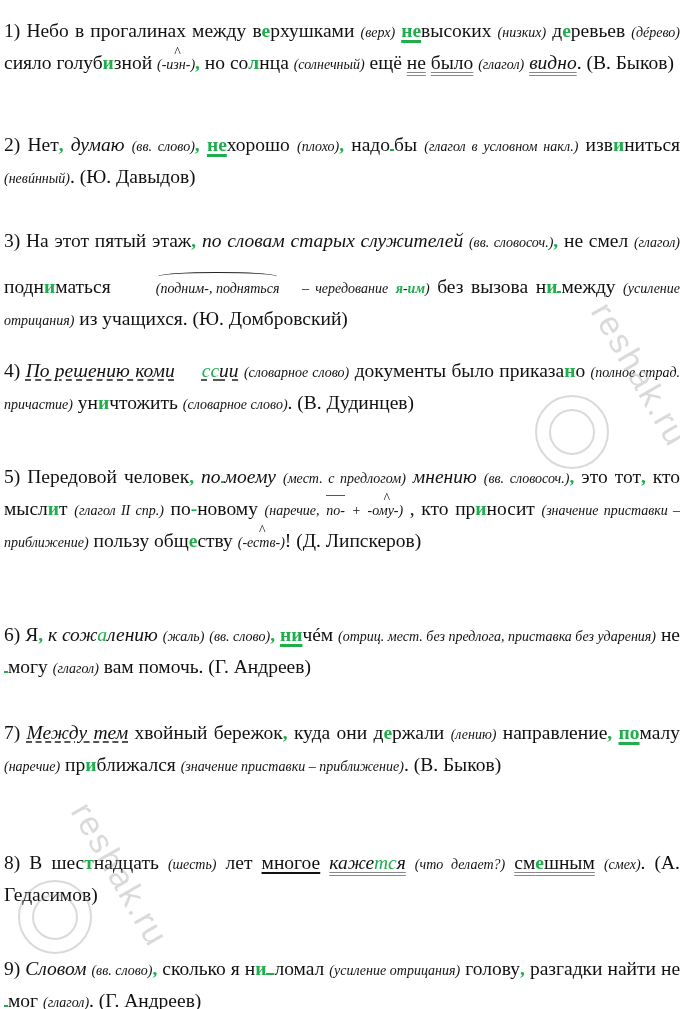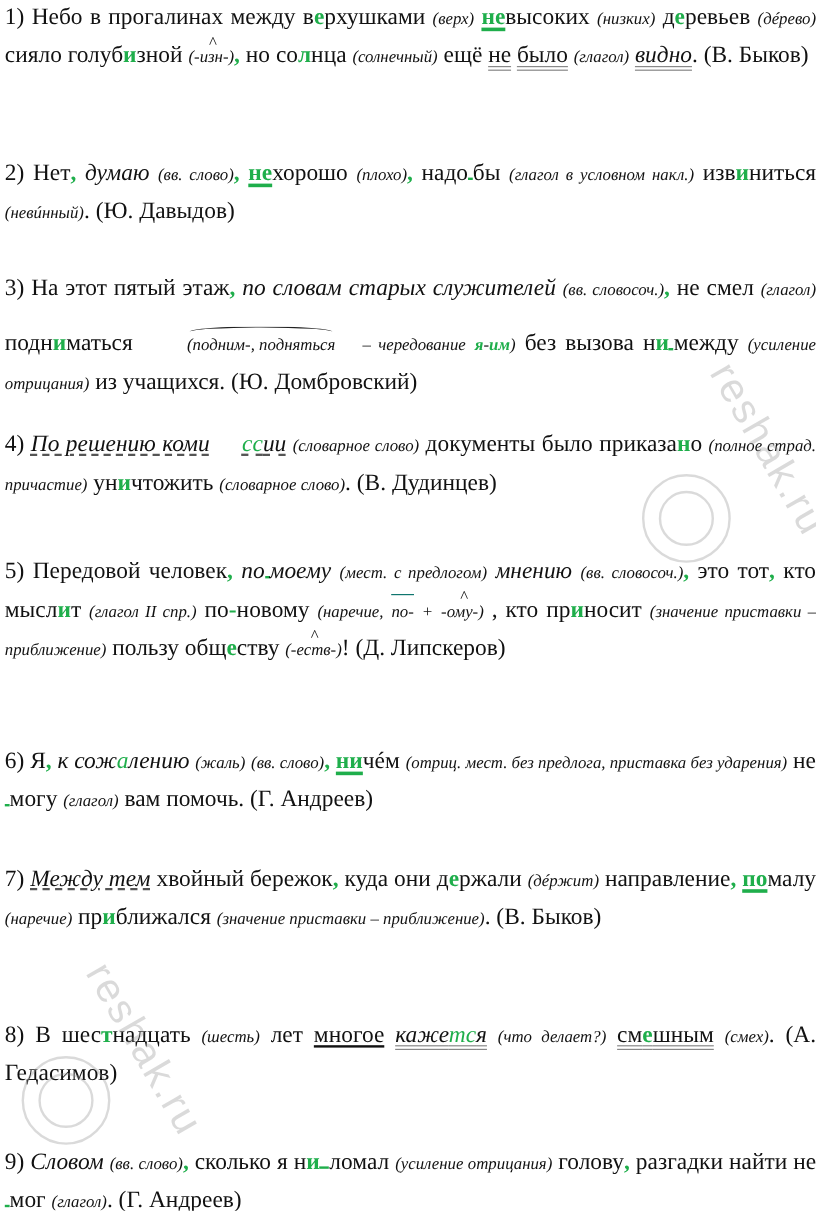--- a/index.html
+++ b/index.html
@@ -25,21 +25,21 @@
   .prefix { position:relative; display:inline-block; border-top:1px solid #0f766e; }
   .wm { position:absolute; border:2px solid rgba(150,150,150,0.35); border-radius:50%; }
   .wmtext { position:absolute; color:rgba(150,150,150,0.35); font-family:"Liberation Sans", sans-serif;
          font-size:34px; transform:rotate(60deg); letter-spacing:2px; }
 </style>
 </head>
 <body>
 
 <div class="doc">
 
-  <div class="item" style="top:0px;">
+  <div class="item" style="top:16px;">
     <span>1)</span>
     <span>Небо в прогалинах между в</span><span class="g">е</span><span>рхушками</span>
     <span class="s">(верх)</span>
     <span class="g ul-g">не</span><span>высоких</span>
     <span class="s">(низких)</span>
     <span>д</span><span class="g">е</span><span>ревьев</span>
     <span class="s">(дéрево)</span>
     <span>сияло голуб</span><span class="g">и</span><span>зной</span>
     <span class="s suffix">(-изн-)</span><span class="gc">,</span>
     <span>но со</span><span class="g">л</span><span>нца</span>
@@ -124,21 +124,21 @@
     <span>не</span><span class="gap"></span><span>могу</span>
     <span class="s">(глагол)</span>
     <span>вам помочь. (Г. Андреев)</span>
   </div>
 
   <div class="item" style="top:718px;">
     <span>7)</span>
     <span class="i ul-dash">Между тем</span>
     <span>хвойный бережок</span><span class="gc">,</span>
     <span>куда они д</span><span class="g">е</span><span>ржали</span>
-    <span class="s">(дéржит)</span>
+    <span class="s">(лению)</span>
     <span>направление</span><span class="gc">,</span>
     <span class="g ul-g">по</span><span>малу</span>
     <span class="s">(наречие)</span>
     <span>пр</span><span class="g">и</span><span>ближался</span>
     <span class="s">(значение приставки – приближение)</span><span>. (В. Быков)</span>
   </div>
 
   <div class="item" style="top:848px;">
     <span>8)</span>
     <span>В шес</span><span class="g">т</span><span>надцать</span>

